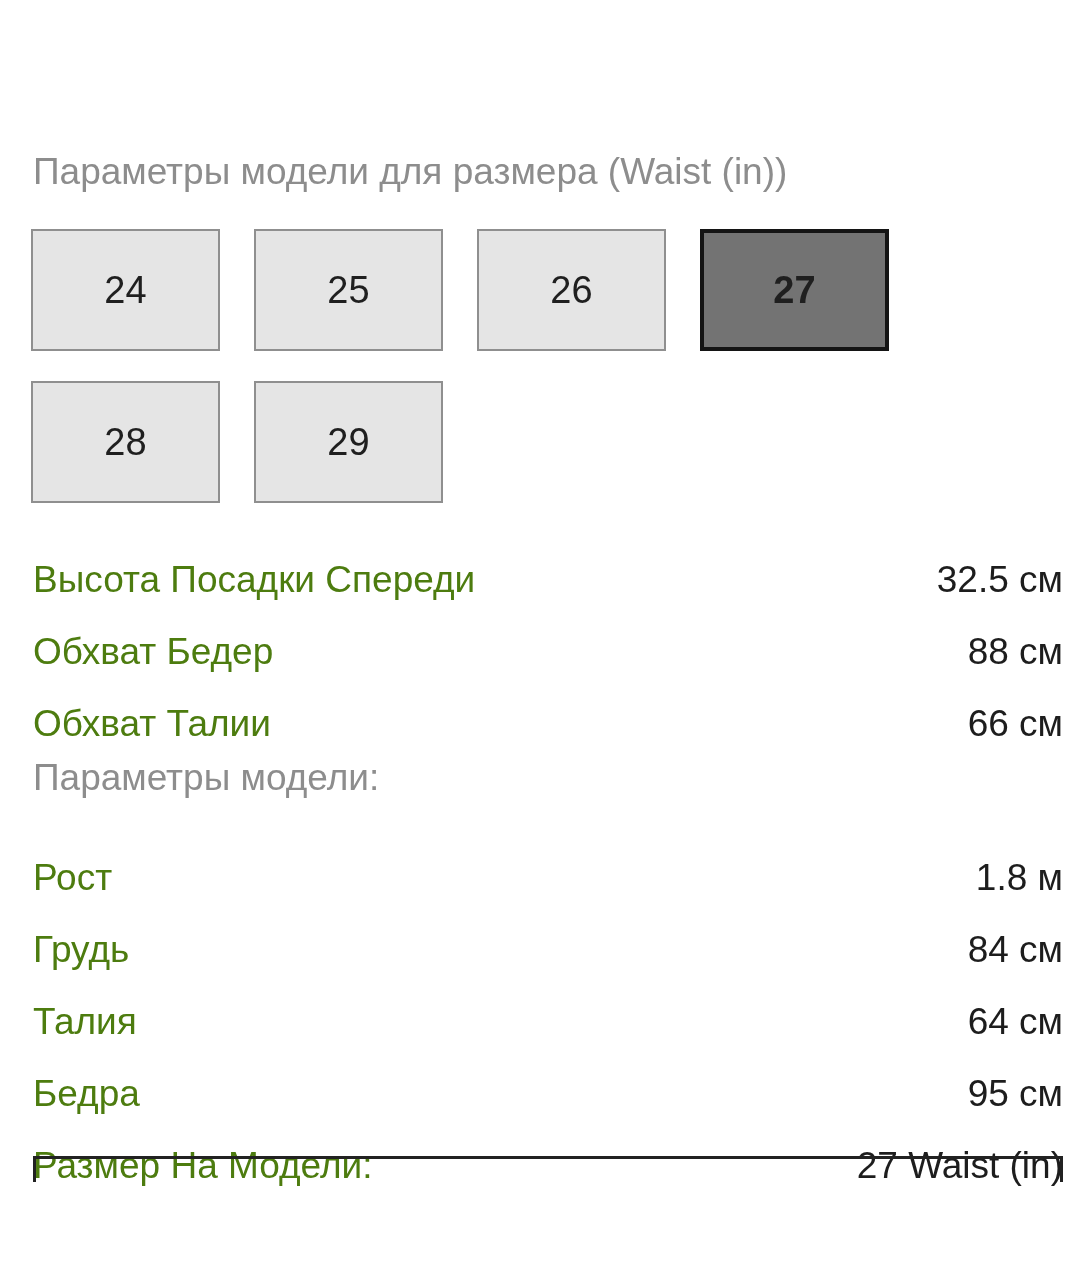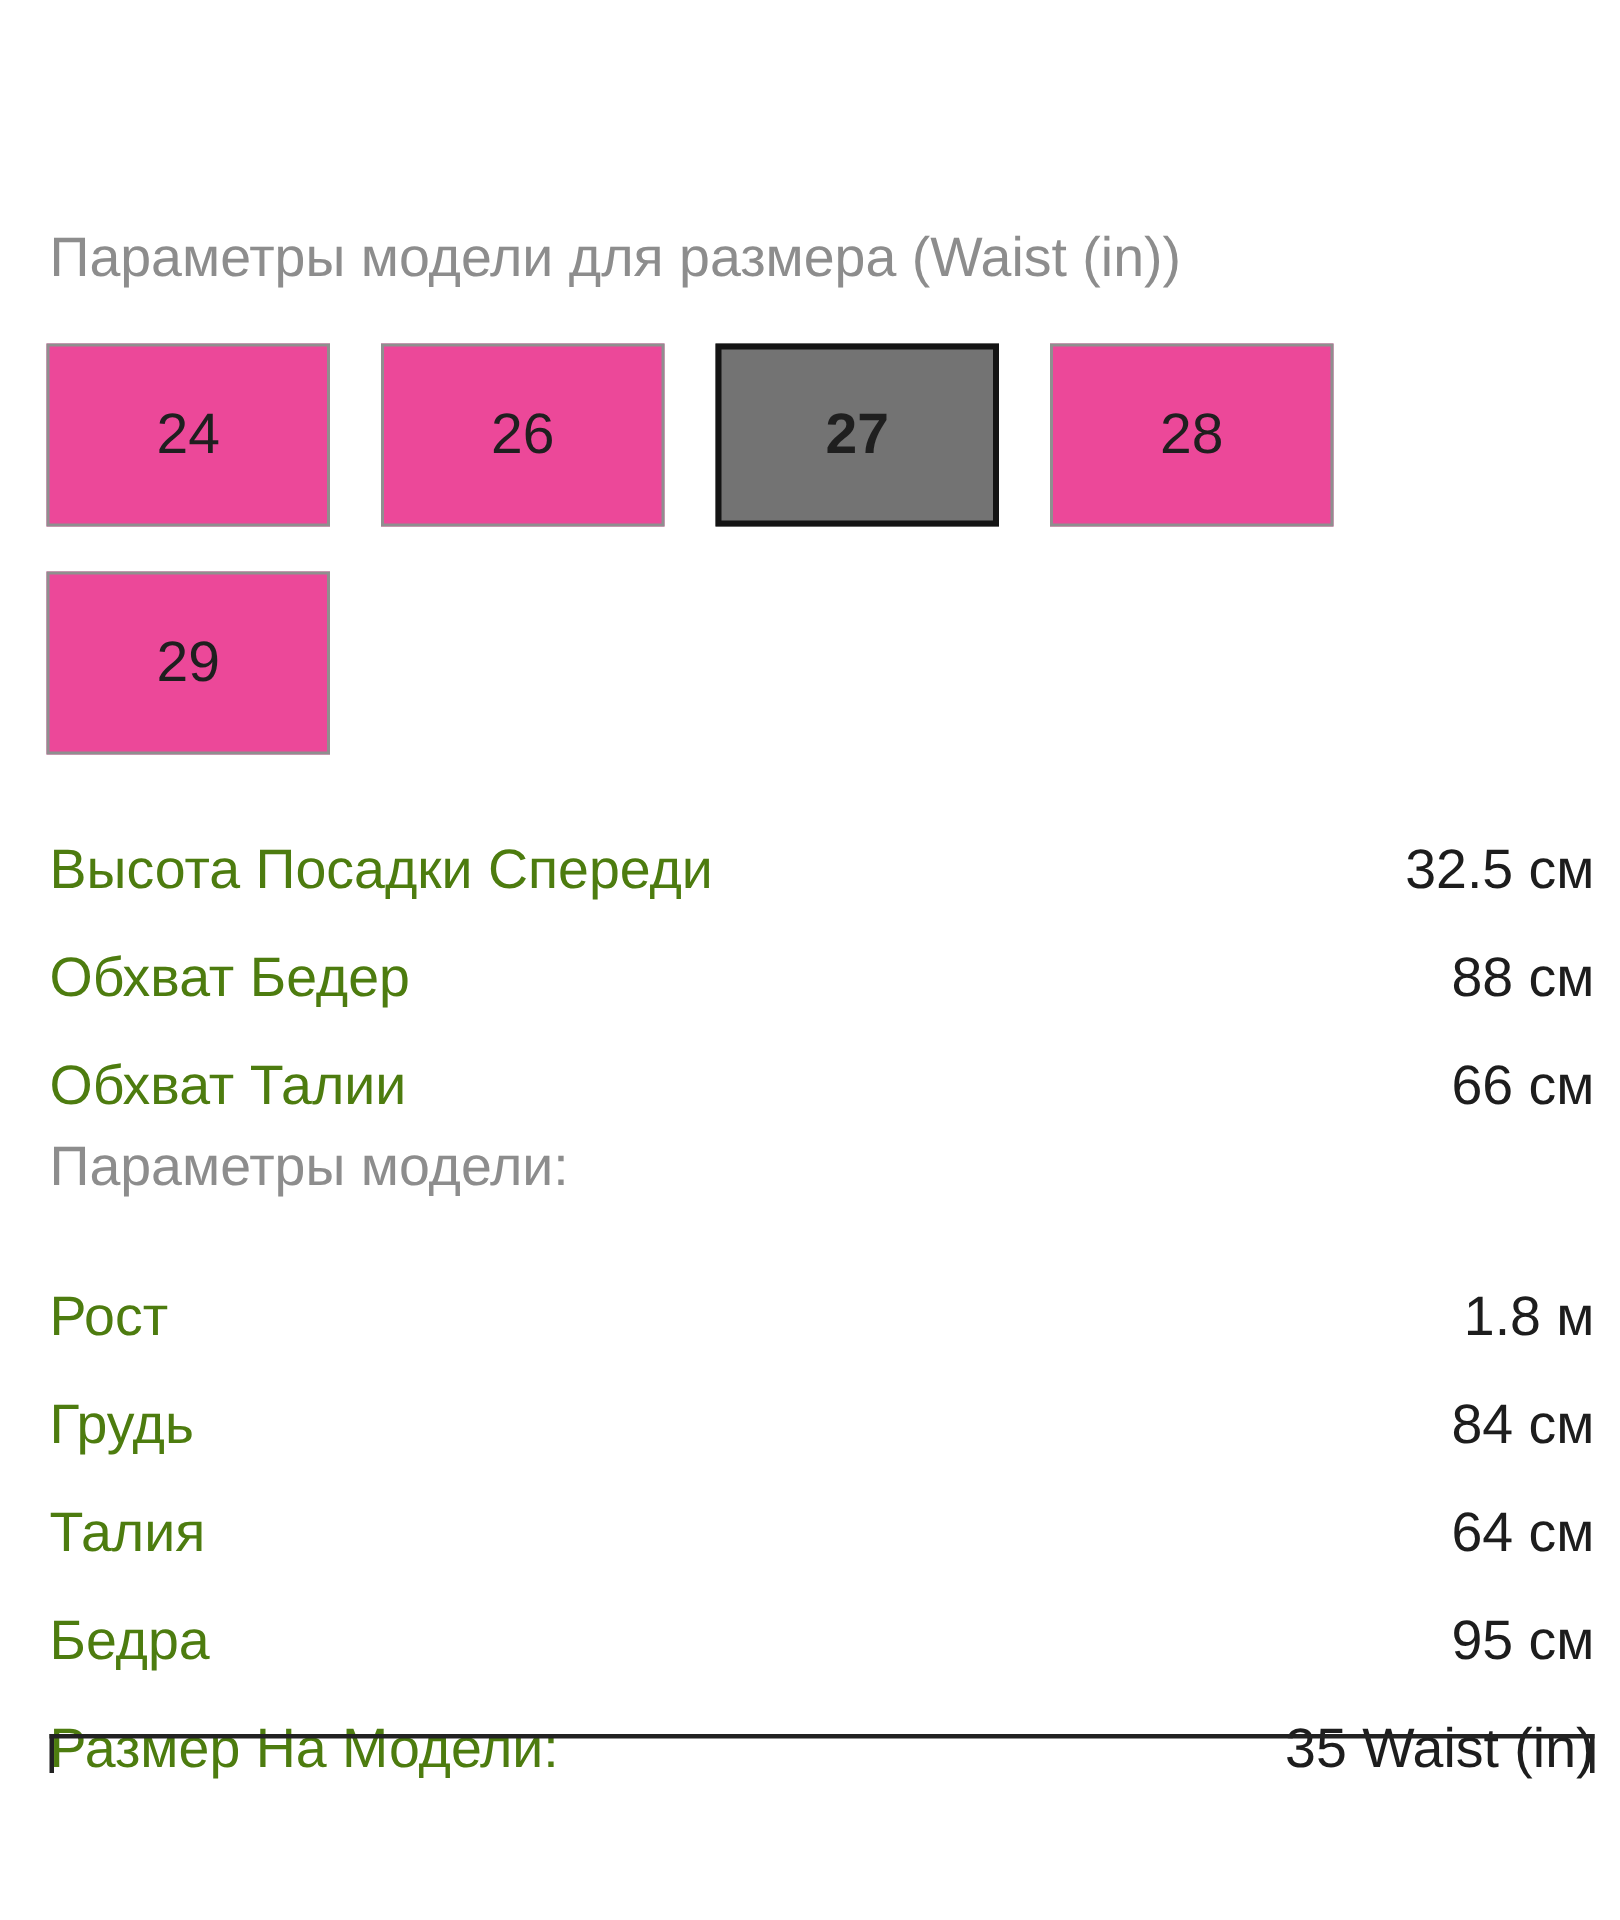--- a/index.html
+++ b/index.html
@@ -34,21 +34,21 @@
     left: 31px;
     width: 1016px;
     display: flex;
     flex-wrap: wrap;
     column-gap: 34px;
     row-gap: 30px;
   }
   .size-box {
     width: 189px;
     height: 122px;
-    background: #ec4899;
+    background: #e5e5e5;
     border: 2px solid #8f8f8f;
     display: flex;
     align-items: center;
     justify-content: center;
     font-family: inherit;
     font-size: 38px;
     color: #1f1f1f;
     font-weight: 400;
     cursor: pointer;
   }
@@ -103,20 +103,21 @@
 </style>
 </head>
 <body>
 
 <div class="screen">
 
   <div class="section-title main">Параметры модели для размера (Waist (in))</div>
 
   <div class="size-grid">
     <button class="size-box">24</button>
+    <button class="size-box">25</button>
     <button class="size-box">26</button>
     <button class="size-box selected">27</button>
     <button class="size-box">28</button>
     <button class="size-box">29</button>
   </div>
 
   <div class="kv-list measurements">
     <div class="kv-row">
       <span class="kv-label">Высота Посадки Спереди</span>
       <span class="kv-value">32.5 см</span>
@@ -145,21 +146,21 @@
     <div class="kv-row">
       <span class="kv-label">Талия</span>
       <span class="kv-value">64 см</span>
     </div>
     <div class="kv-row">
       <span class="kv-label">Бедра</span>
       <span class="kv-value">95 см</span>
     </div>
     <div class="kv-row">
       <span class="kv-label">Размер На Модели:</span>
-      <span class="kv-value">35 Waist (in)</span>
+      <span class="kv-value">27 Waist (in)</span>
     </div>
   </div>
 
   <div class="table-partial">
     <div class="table-line-top"></div>
     <div class="table-line-left"></div>
     <div class="table-line-right"></div>
   </div>
 
 </div>

